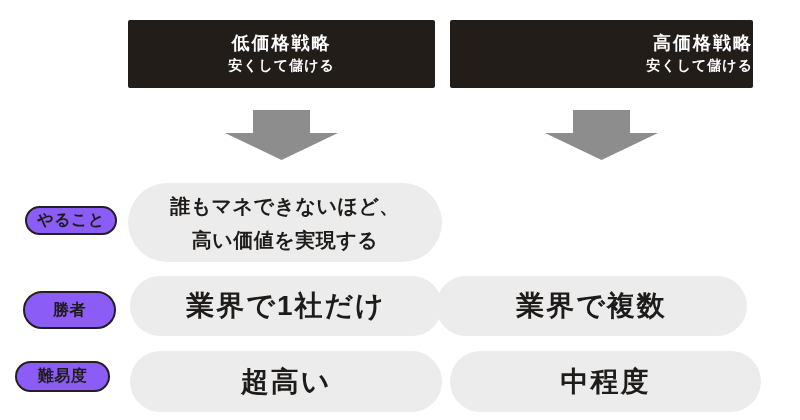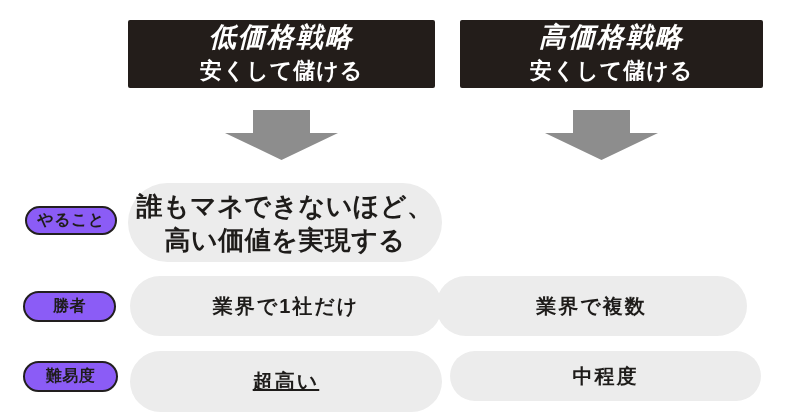--- a/index.html
+++ b/index.html
@@ -25,22 +25,22 @@
   .header{
     position:absolute;
     top:20px;height:68px;
     background:var(--header-bg);
     border-radius:2px;
     display:flex;flex-direction:column;
     align-items:center;justify-content:center;
     color:var(--header-text);
     text-align:center;
   }
-  .h-title{font-size:27px;font-weight:bold;letter-spacing:2px;line-height:1.15;font-style:italic;}
-  .h-sub{font-size:22px;font-weight:bold;letter-spacing:1px;margin-top:3px;}
+  .h-title{font-size:18px;font-weight:bold;letter-spacing:2px;line-height:1.15;}
+  .h-sub{font-size:14px;font-weight:bold;letter-spacing:1px;margin-top:3px;}
 
   
   .arrow{position:absolute;top:110px;width:113px;height:50px;}
 
   
   .row-label{
     position:absolute;
     background:#8b5cf6;
     border:2px solid var(--label-border);
     border-radius:999px;
@@ -54,37 +54,37 @@
   .cell{
     position:absolute;
     background:var(--cell-bg);
     border-radius:999px;
     display:flex;flex-direction:column;
     align-items:center;justify-content:center;
     text-align:center;
     font-weight:bold;
     color:var(--text);
   }
-  .cell.two-line{font-size:26px;line-height:34px;letter-spacing:0.5px;}
-  .cell.one-line{font-size:20px;letter-spacing:2px;}
+  .cell.two-line{font-size:20px;line-height:34px;letter-spacing:0.5px;}
+  .cell.one-line{font-size:28px;letter-spacing:2px;}
 
   
   #header-left {left:128px;width:307px;}
-  #header-right{left:460px;width:303px;}
+  #header-right{left:450px;width:303px;align-items:flex-end;}
   #arrow-left  {left:225px;}
   #arrow-right {left:545px;}
   #label-row1{left:25px;top:206px;width:92px;height:29px;}
-  #label-row2{left:23px;top:291px;width:93px;height:31px;}
-  #label-row3{left:23px;top:361px;width:95px;height:31px;}
+  #label-row2{left:23px;top:291px;width:93px;height:38px;}
+  #label-row3{left:15px;top:361px;width:95px;height:31px;}
   #cell-r1-left {left:128px;top:183px;width:314px;height:79px;}
   #cell-r1-right{left:450px;top:184px;width:312px;height:78px;}
   #cell-r2-left {left:130px;top:276px;width:312px;height:60px;}
   #cell-r2-right{left:436px;top:276px;width:311px;height:60px;}
-  #cell-r3-left {left:130px;top:351px;width:312px;height:61px;text-decoration:underline;}
-  #cell-r3-right{left:450px;top:351px;width:311px;height:50px;}
+  #cell-r3-left {left:130px;top:351px;width:312px;height:61px;}
+  #cell-r3-right{left:450px;top:351px;width:311px;height:61px;}
 </style>
 </head>
 <body>
 
 <div class="stage">
 
   <div class="header" id="header-left">
     <div class="h-title">低価格戦略</div>
     <div class="h-sub">安くして儲ける</div>
   </div>

